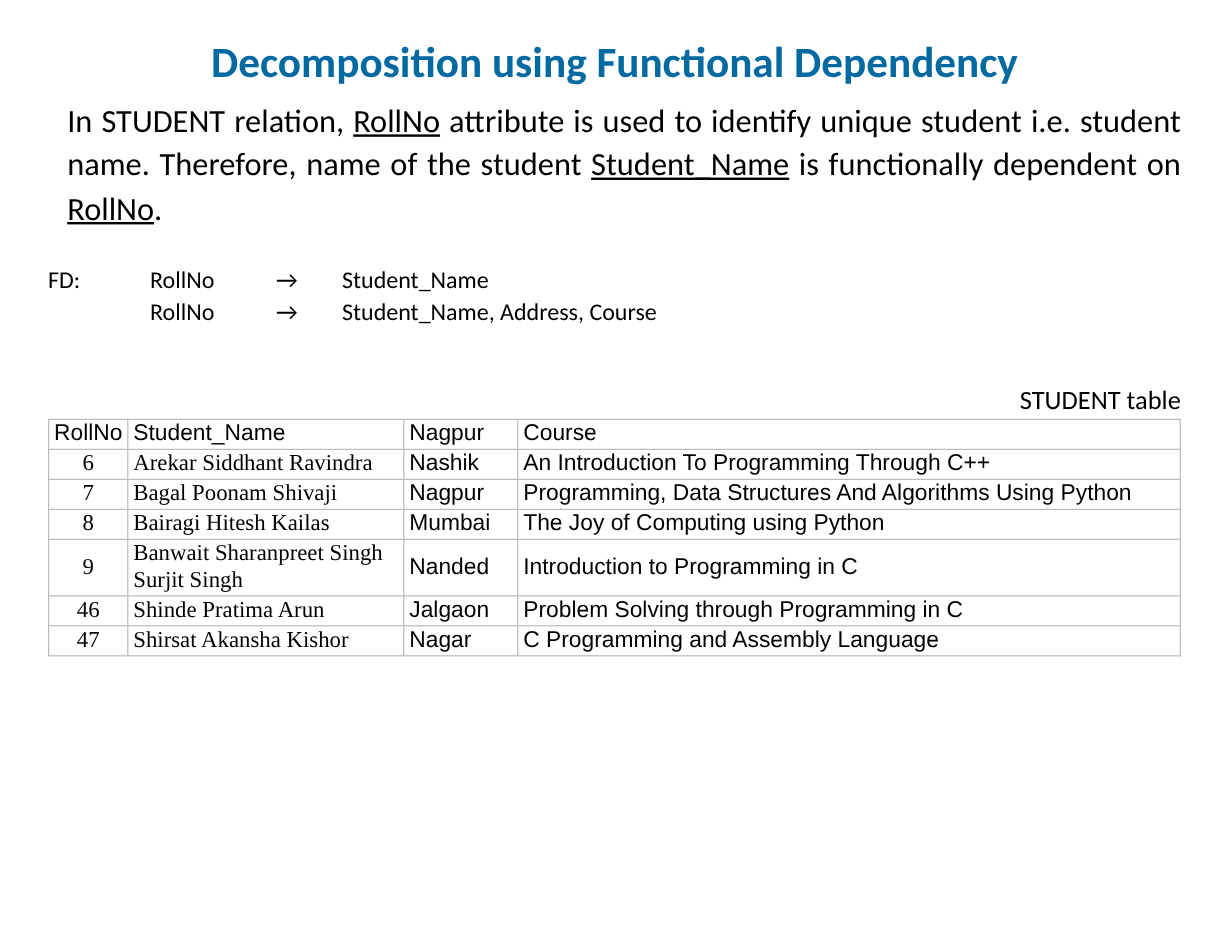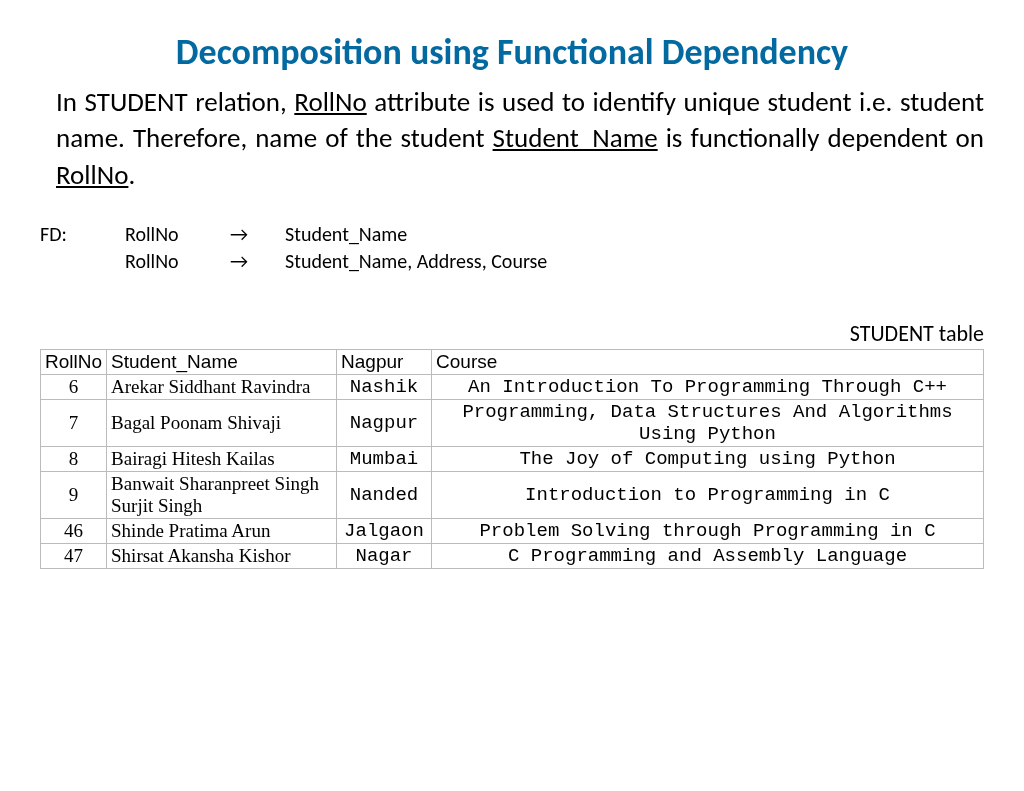--- a/index.html
+++ b/index.html
@@ -51,21 +51,21 @@
     padding: 1px 4px;
     text-align: left;
     font-weight: normal;
     vertical-align: middle;
   }
   th { font-family: Arial, sans-serif; }
   .col-rollno { width: 62px; text-align: center; }
   .col-name { width: 230px; font-family: 'Times New Roman', serif; }
   .col-addr { width: 95px; }
   .col-course { }
-  tbody .col-addr, tbody .col-course { font-family: Liberation Mono, monospace; text-align: center; }
+  tbody .col-addr, tbody .col-course { font-family: Liberation Sans, sans-serif; }
   tbody td.col-rollno { font-family: 'Times New Roman', serif; }
 </style>
 </head>
 <body>
 
 <div class="title">Decomposition using Functional Dependency</div>
 
 <div class="body-text">
   <span>In STUDENT relation, </span><span class="underline">RollNo</span><span> attribute is used to identify unique student i.e. student name. Therefore, name of the student </span><span class="underline">Student_Name</span><span> is functionally dependent on </span><span class="underline">RollNo</span><span>.</span>
 </div>

